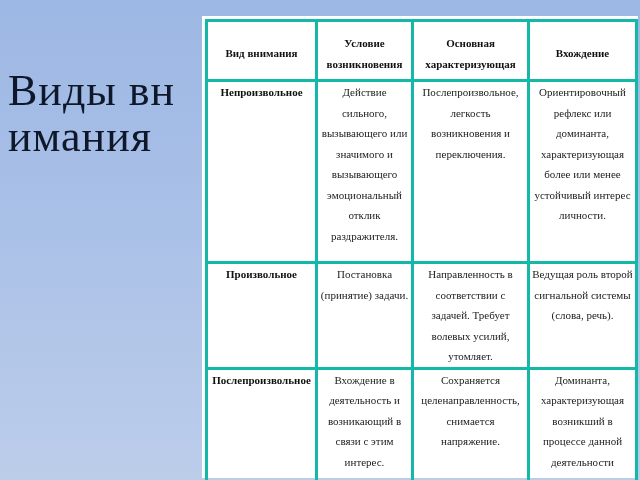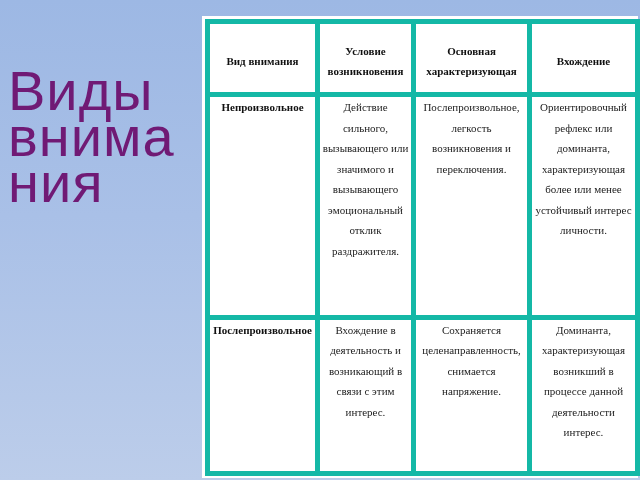--- a/index.html
+++ b/index.html
@@ -3,33 +3,33 @@
 <meta charset="utf-8">
 <style>
   html, body { margin:0; padding:0; }
   body {
     width:640px; height:480px; overflow:hidden; position:relative;
     background: linear-gradient(to bottom, #9db8e4 0%, #a9c0e7 45%, #bccdea 100%);
     font-family: "Liberation Serif", serif;
   }
   .slide-title {
     position:absolute; left:8px; top:68px; width:190px;
-    font-family: Liberation Sans, sans-serif; font-size:56px; line-height:46px;
-    color:#701a75; letter-spacing:1px; word-break:break-all;
+    font-family: Liberation Serif, serif; font-size:44px; line-height:46px;
+    color:#0f172a; letter-spacing:1px; word-break:break-all;
   }
   .table-frame {
     position:absolute; left:202px; top:16px; width:436px; height:462px;
     background:#fff; box-sizing:border-box; padding:3px 0 0 3px;
   }
   table {
     border-collapse:collapse; width:430px; height:457px;
     border:1.5px solid #555; table-layout:fixed;
   }
   td, th {
-    border:5px solid #14b8a6; vertical-align:top; text-align:center;
+    border:3px solid #14b8a6; vertical-align:top; text-align:center;
     font-size:11px; line-height:20.5px; color:#222; padding:0 2px;
     font-weight:normal;
   }
   th { font-weight:bold; vertical-align:middle; padding-top:6px; color:#111; }
   td.kind { font-weight:bold; color:#111; text-align:center; }
   col.c1 { width:110px; } col.c2 { width:96px; } col.c3 { width:116px; } col.c4 { width:108px; }
   tr.head { height:60px; }
   tr.r1 { height:182px; }
   tr.r2 { height:102px; }
   tr.r3 { height:113px; }
@@ -53,20 +53,26 @@
       <th>Условие возникновения</th>
       <th>Основная характеризующая</th>
       <th>Вхождение</th>
     </tr>
     <tr class="r1">
       <td class="kind">Непроизвольное</td>
       <td>Действие сильного, вызывающего или значимого и вызывающего эмоциональный отклик раздражителя.</td>
       <td>Послепроизвольное, легкость возникновения и переключения.</td>
       <td>Ориентировочный рефлекс или доминанта, характеризующая более или менее устойчивый интерес личности.</td>
     </tr>
+    <tr class="r2">
+      <td class="kind">Произвольное</td>
+      <td>Постановка (принятие) задачи.</td>
+      <td>Направленность в соответствии с задачей. Требует волевых усилий, утомляет.</td>
+      <td>Ведущая роль второй сигнальной системы (слова, речь).</td>
+    </tr>
     <tr class="r3">
       <td class="kind">Послепроизвольное</td>
       <td>Вхождение в деятельность и возникающий в связи с этим интерес.</td>
       <td>Сохраняется целенаправленность, снимается напряжение.</td>
       <td>Доминанта, характеризующая возникший в процессе данной деятельности интерес.</td>
     </tr>
   </tbody>
     </table>
 </div>
 

